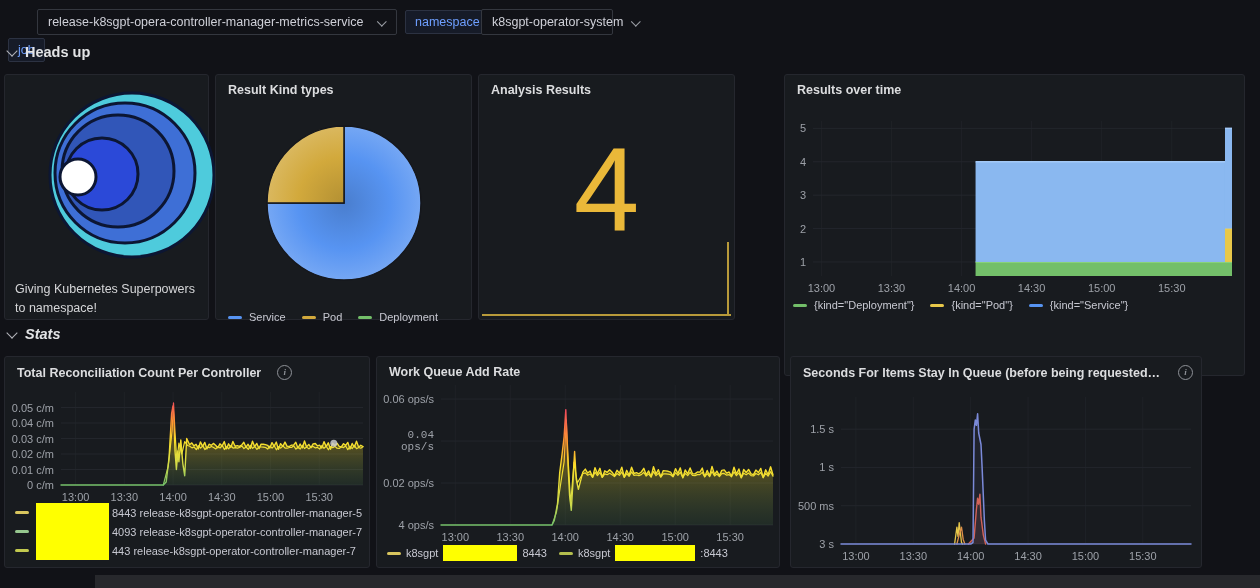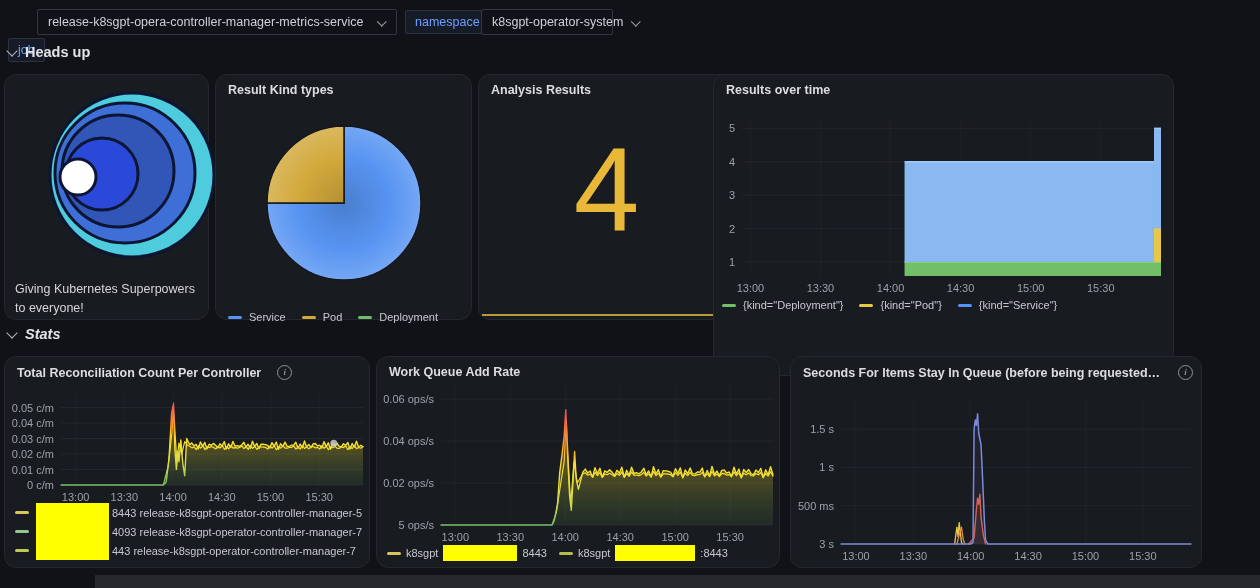--- a/index.html
+++ b/index.html
@@ -12,21 +12,21 @@
     background:#111217;border:1px solid #34373F;border-radius:2px;color:#CFD0D8;font-size:12.5px;box-sizing:border-box;cursor:pointer;white-space:nowrap;}
   .dd-chev{width:6px;height:6px;border-left:1.4px solid #9DA1A8;border-bottom:1.4px solid #9DA1A8;
     transform:rotate(-45deg) translateY(-1px);margin-left:10px;flex:none;}
 
   
   .section-title{position:absolute;font-size:14.5px;font-weight:700;color:#E3E4E6;display:flex;align-items:center;cursor:pointer;}
   .chev{display:inline-block;width:7px;height:7px;border-left:1.6px solid #B3B5BB;border-bottom:1.6px solid #B3B5BB;
     transform:rotate(-45deg);margin-right:9px;margin-bottom:3px;}
 
   
-  .panel{position:absolute;background:#181B1F;border:1px solid #25272E;border-radius:12px;box-sizing:border-box;}
+  .panel{position:absolute;background:#181B1F;border:1px solid #25272E;border-radius:3px;box-sizing:border-box;}
   .panel-title{position:absolute;top:8px;left:12px;right:8px;font-size:12.5px;font-weight:600;color:#DCDDDF;
     display:flex;align-items:center;white-space:nowrap;overflow:hidden;}
   .info-icon{width:13px;height:13px;border:1px solid #8E9197;border-radius:50%;color:#8E9197;font-size:9px;
     line-height:12px;text-align:center;font-style:italic;font-family:"Liberation Serif",serif;flex:none;margin-left:16px;cursor:pointer;}
 
   .plot{position:absolute;}
   .plot svg{position:absolute;left:0;top:0;overflow:visible;}
   .ytick{position:absolute;font-size:11px;color:#9DA1A8;text-align:right;width:60px;transform:translateY(-50%);}
   .xtick{position:absolute;font-size:11px;color:#9DA1A8;width:40px;text-align:center;}
 
@@ -75,21 +75,21 @@
 
   <div class="panel" style="left:4px;top:74px;width:205px;height:246px;padding-left:27px;">
     <svg width="203" height="200" viewBox="0 0 203 200">
       <circle cx="100" cy="100" r="82" fill="#4ECBDC" stroke="#0C1633" stroke-width="3"></circle>
       <circle cx="93" cy="98" r="70" fill="#3E6FD6" stroke="#0C1633" stroke-width="3"></circle>
       <circle cx="86" cy="96" r="56" fill="#3156B8" stroke="#0C1633" stroke-width="3"></circle>
       <circle cx="70" cy="99" r="36" fill="#2B49D8" stroke="#0C1633" stroke-width="3"></circle>
       <circle cx="46" cy="102" r="18" fill="#FFFFFF" stroke="#0C1633" stroke-width="3"></circle>
     </svg>
     <div class="logo-caption" style="top:207px;">Giving Kubernetes Superpowers</div>
-    <div class="logo-caption" style="top:226px;">to everyone!</div>
+    <div class="logo-caption" style="top:226px;">to namespace!</div>
   </div>
 
   <div class="panel" style="left:215px;top:74px;width:257px;height:246px;">
     <div class="panel-title">
       <span>Result Kind types</span>
     </div>
     <div class="plot" style="left:51px;top:51px;width:154px;height:154px;">
         <svg width="154" height="154" viewBox="-77 -77 154 154">
           <defs>
             <radialGradient id="pg-result-kind-types-0" cx="0" cy="0" r="77" gradientUnits="userSpaceOnUse">
@@ -125,21 +125,21 @@
 
   <div class="panel" style="left:478px;top:74px;width:257px;height:246px;">
     <div class="panel-title">
       <span>Analysis Results</span>
     </div>
     <div class="stat-value" style="color: rgb(234, 184, 57);">4</div>
     <div class="spark-h" style="background: rgb(184, 154, 58);"></div>
     <div class="spark-v" style="background: rgb(184, 154, 58);"></div>
   </div>
 
-  <div class="panel" style="left:713px;top:74px;width:461px;height:302px;">
+  <div class="panel" style="left:784px;top:74px;width:461px;height:302px;">
     <div class="panel-title">
       <span>Results over time</span>
     </div>
     <div class="plot" style="left:28px;top:46px;width:419px;height:155px;">
         <svg width="419" height="155" viewBox="0 0 419 155">
           <defs></defs>
           <line x1="8.40802675585291" x2="8.40802675585291" y1="0" y2="155" stroke="#1F2227" stroke-width="1"></line>
           <line x1="78.47491638795994" x2="78.47491638795994" y1="0" y2="155" stroke="#1F2227" stroke-width="1"></line>
           <line x1="148.54180602006696" x2="148.54180602006696" y1="0" y2="155" stroke="#1F2227" stroke-width="1"></line>
           <line x1="218.60869565217396" x2="218.60869565217396" y1="0" y2="155" stroke="#1F2227" stroke-width="1"></line>
@@ -294,23 +294,23 @@
           <line x1="289.1258278145695" x2="289.1258278145695" y1="0" y2="140" stroke="#1F2227" stroke-width="1"></line>
           <line x1="0" x2="332" y1="14.062968515742128" y2="14.062968515742128" stroke="#23262C" stroke-width="1"></line>
           <line x1="0" x2="332" y1="56.04197901049474" y2="56.04197901049474" stroke="#23262C" stroke-width="1"></line>
           <line x1="0" x2="332" y1="98.02098950524737" y2="98.02098950524737" stroke="#23262C" stroke-width="1"></line>
           <line x1="0" x2="332" y1="140" y2="140" stroke="#23262C" stroke-width="1"></line>
           <path d="M0.0,140.0 L111.0,140.0 L113.2,135.8 L116.5,119.0 L118.7,87.5 L120.9,70.7 L123.1,51.8 L124.8,24.6 L126.4,66.5 L128.6,110.6 L130.3,125.3 L131.9,98.0 L133.6,66.5 L135.2,93.8 L137.4,104.3 L141.8,87.1 L144.3,84.1 L146.7,88.1 L149.1,85.9 L151.6,92.2 L154.0,82.7 L156.4,88.8 L158.9,83.3 L161.3,92.2 L163.8,85.8 L166.2,87.3 L168.6,84.7 L171.1,87.2 L173.5,90.6 L176.0,85.3 L178.4,88.3 L180.8,82.2 L183.3,92.1 L185.7,85.3 L188.1,90.2 L190.6,82.2 L193.0,88.5 L195.5,87.7 L197.9,88.8 L200.3,87.0 L202.8,83.3 L205.2,89.8 L207.6,85.9 L210.1,91.7 L212.5,81.7 L215.0,89.0 L217.4,84.7 L219.8,91.7 L222.3,85.6 L224.7,85.9 L227.2,86.3 L229.6,87.2 L232.0,91.1 L234.5,83.6 L236.9,88.5 L239.3,82.9 L241.8,92.7 L244.2,85.0 L246.7,88.8 L249.1,83.0 L251.5,88.7 L254.0,88.9 L256.4,87.0 L258.9,87.1 L261.3,83.1 L263.7,91.4 L266.2,85.5 L268.6,90.8 L271.0,81.4 L273.5,89.5 L275.9,86.1 L278.4,90.6 L280.8,85.4 L283.2,84.9 L285.7,88.1 L288.1,87.0 L290.5,91.1 L293.0,82.2 L295.4,89.0 L297.9,84.0 L300.3,92.7 L302.7,84.5 L305.2,87.5 L307.6,84.4 L310.1,88.8 L312.5,89.6 L314.9,85.1 L317.4,87.5 L319.8,83.4 L322.2,92.5 L324.7,84.8 L327.1,89.7 L329.6,81.8 L332.0,90.0 L332.0,140.0 L0.0,140.0 Z" fill="url(#fg-work-queue-add-rate)" stroke="none"></path>
           <path d="M0.0,140.0 L111.0,140.0 L113.2,135.8 L116.5,119.0 L118.7,87.5 L120.9,70.7 L123.1,51.8 L124.8,24.6 L126.4,66.5 L128.6,110.6 L130.3,125.3 L131.9,98.0 L133.6,66.5 L135.2,93.8 L137.4,104.3 L141.8,87.1 L144.3,84.1 L146.7,88.1 L149.1,85.9 L151.6,92.2 L154.0,82.7 L156.4,88.8 L158.9,83.3 L161.3,92.2 L163.8,85.8 L166.2,87.3 L168.6,84.7 L171.1,87.2 L173.5,90.6 L176.0,85.3 L178.4,88.3 L180.8,82.2 L183.3,92.1 L185.7,85.3 L188.1,90.2 L190.6,82.2 L193.0,88.5 L195.5,87.7 L197.9,88.8 L200.3,87.0 L202.8,83.3 L205.2,89.8 L207.6,85.9 L210.1,91.7 L212.5,81.7 L215.0,89.0 L217.4,84.7 L219.8,91.7 L222.3,85.6 L224.7,85.9 L227.2,86.3 L229.6,87.2 L232.0,91.1 L234.5,83.6 L236.9,88.5 L239.3,82.9 L241.8,92.7 L244.2,85.0 L246.7,88.8 L249.1,83.0 L251.5,88.7 L254.0,88.9 L256.4,87.0 L258.9,87.1 L261.3,83.1 L263.7,91.4 L266.2,85.5 L268.6,90.8 L271.0,81.4 L273.5,89.5 L275.9,86.1 L278.4,90.6 L280.8,85.4 L283.2,84.9 L285.7,88.1 L288.1,87.0 L290.5,91.1 L293.0,82.2 L295.4,89.0 L297.9,84.0 L300.3,92.7 L302.7,84.5 L305.2,87.5 L307.6,84.4 L310.1,88.8 L312.5,89.6 L314.9,85.1 L317.4,87.5 L319.8,83.4 L322.2,92.5 L324.7,84.8 L327.1,89.7 L329.6,81.8 L332.0,90.0" fill="none" stroke="url(#vg-work-queue-add-rate)" stroke-width="1.4" stroke-linejoin="round" stroke-linecap="round"></path>
           <path d="M111.0,140.0 L115.4,127.4 L119.8,98.0 L123.1,77.0 L125.3,35.1 L127.5,81.2 L129.7,119.0 L133.0,77.0 L136.3,98.0 L141.8,88.6 L144.3,87.9 L146.7,90.2 L149.1,89.0 L151.6,92.4 L154.0,87.2 L156.4,90.6 L158.9,87.5 L161.3,92.4 L163.8,88.9 L166.2,89.7 L168.6,88.3 L171.1,89.7 L173.5,91.6 L176.0,88.6 L178.4,90.3 L180.8,86.9 L183.3,92.4 L185.7,88.6 L188.1,91.4 L190.6,86.9 L193.0,90.4 L195.5,90.0 L197.9,90.6 L200.3,89.6 L202.8,87.5 L205.2,91.1 L207.6,88.9 L210.1,92.2 L212.5,86.6 L215.0,90.7 L217.4,88.3 L219.8,92.2 L222.3,88.8 L224.7,88.9 L227.2,89.2 L229.6,89.7 L232.0,91.9 L234.5,87.7 L236.9,90.4 L239.3,87.3 L241.8,92.7 L244.2,88.4 L246.7,90.6 L249.1,87.3 L251.5,90.5 L254.0,90.6 L256.4,89.6 L258.9,89.6 L261.3,87.4 L263.7,92.0 L266.2,88.7 L268.6,91.7 L271.0,86.5 L273.5,90.9 L275.9,89.1 L278.4,91.5 L280.8,88.7 L283.2,88.4 L285.7,90.2 L288.1,89.6 L290.5,91.8 L293.0,86.9 L295.4,90.7 L297.9,87.9 L300.3,92.7 L302.7,88.2 L305.2,89.8 L307.6,88.1 L310.1,90.6 L312.5,91.0 L314.9,88.5 L317.4,89.8 L319.8,87.5 L322.2,92.6 L324.7,88.3 L327.1,91.1 L329.6,86.7 L332.0,91.2" fill="none" stroke="url(#vg-work-queue-add-rate)" stroke-width="1.2" stroke-linejoin="round" stroke-linecap="round"></path>
         </svg>
         <span class="ytick" style="left: -67px; top: 14.063px;">0.06 ops/s</span>
-        <span class="ytick" style="left: -67px; top: 56.042px;">0.04 ops/s</span>
+        <span class="ytick" style="left: -67px; top: 56.042px; font-family: Liberation Mono, monospace;">0.04 ops/s</span>
         <span class="ytick" style="left: -67px; top: 98.021px;">0.02 ops/s</span>
-        <span class="ytick" style="left: -67px; top: 140px;">5 ops/s</span>
+        <span class="ytick" style="left: -67px; top: 140px;">4 ops/s</span>
         <span class="xtick" style="left: -5.70861px; top: 146px;">13:00</span>
         <span class="xtick" style="left: 49.2583px; top: 146px;">13:30</span>
         <span class="xtick" style="left: 104.225px; top: 146px;">14:00</span>
         <span class="xtick" style="left: 159.192px; top: 146px;">14:30</span>
         <span class="xtick" style="left: 214.159px; top: 146px;">15:00</span>
         <span class="xtick" style="left: 269.126px; top: 146px;">15:30</span>
       </div>
     <div class="legend-inline" style="left:10px;top:188px;gap:12px;">
         <span class="legend-item" style="gap: 5px;">
           <span class="dash" style="background: rgb(216, 197, 94);"></span>

